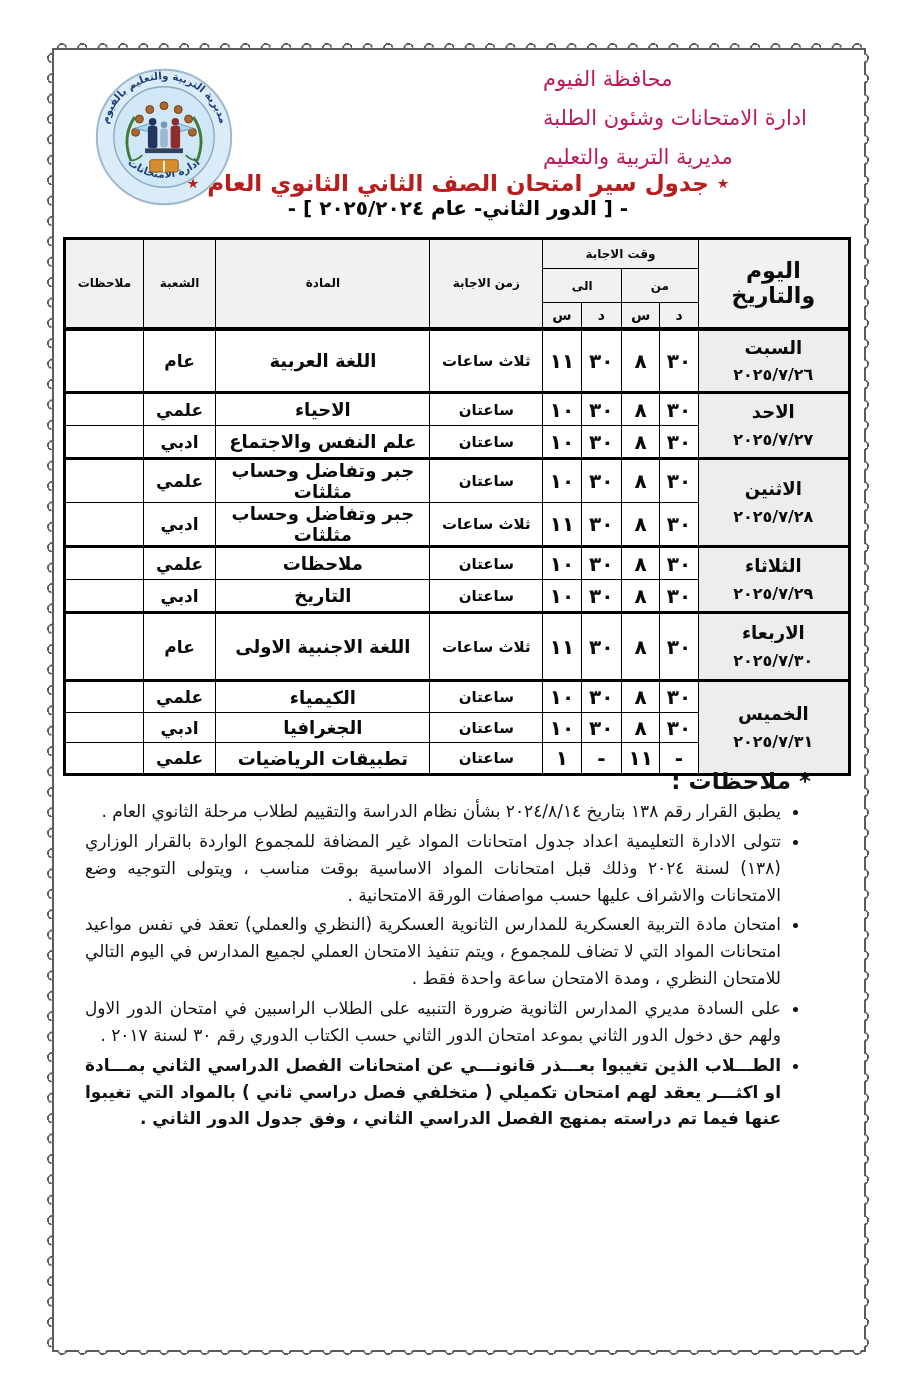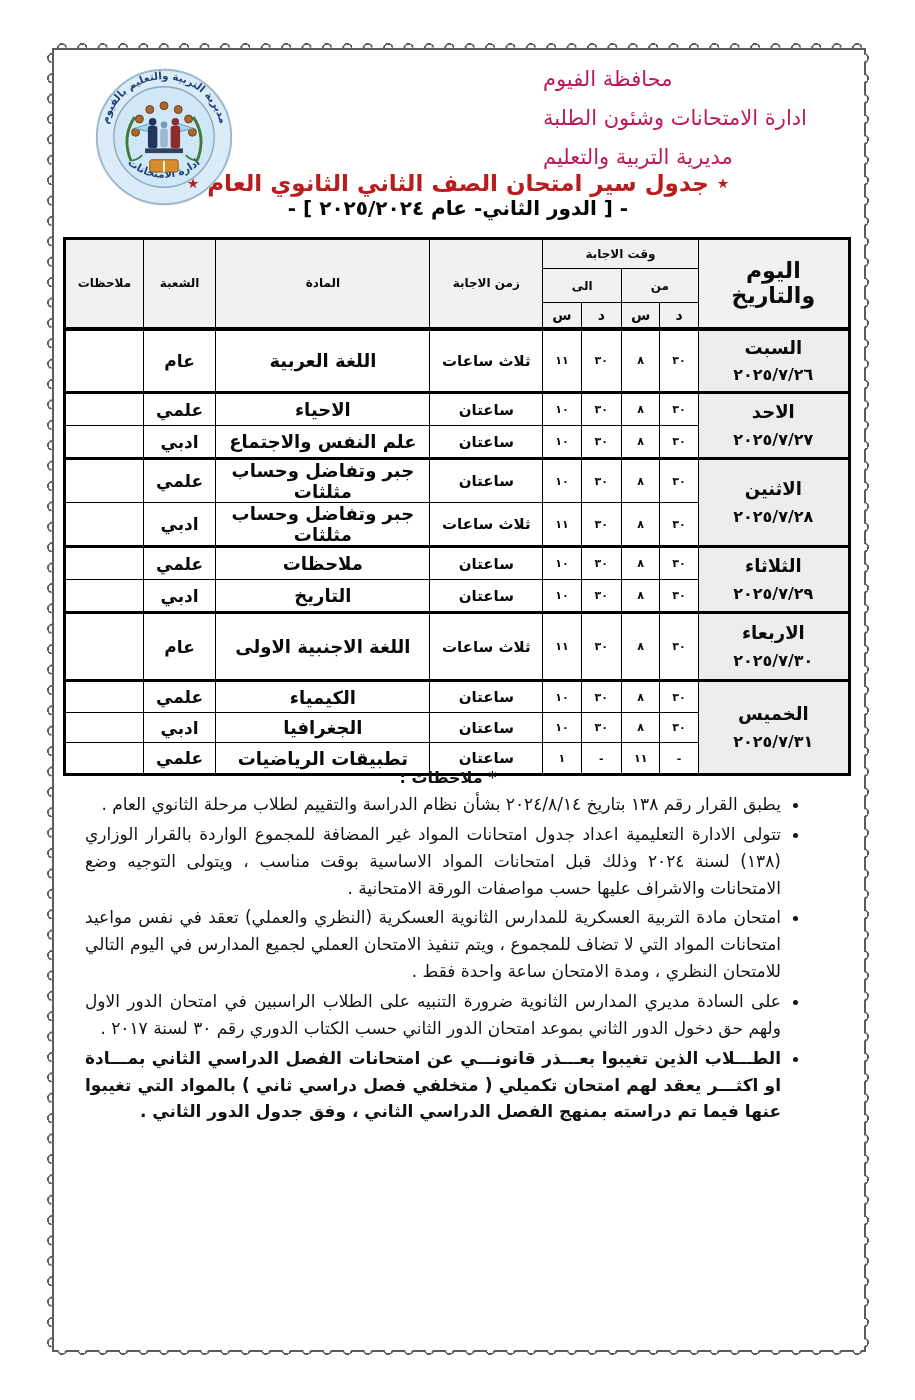--- a/index.html
+++ b/index.html
@@ -38,31 +38,31 @@
       border-collapse:collapse;border:3px solid #000;table-layout:fixed;
       font-weight:bold;color:#0a0a0a;}
   .sched th,.sched td{border:1.5px solid #000;text-align:center;vertical-align:middle;
       padding:0 2px;overflow:hidden;}
   .sched thead th{background:#f1f1f1;font-size:12px;}
   .sched thead{border-bottom:4px solid #000;}
   .sched .hm{font-size:14px;}
   .sched tr.group-start td{border-top:3.5px solid #000;}
   .sched td.day{background:#ededed;font-size:18px;line-height:1.6;}
   .sched td.day .date{font-size:16px;}
-  .sched td.num{font-size:11px;}
+  .sched td.num{font-size:20px;}
   .sched td.subject{font-size:18px;}
   .sched td.branch{font-size:17px;}
   .sched td.duration{font-size:15px;}
   col.c-day{width:150px;} col.c-n{width:38px;} col.c-n2{width:40px;}
   col.c-dur{width:112px;} col.c-subj{width:212px;} col.c-br{width:72px;} col.c-rem{width:78px;}
 
   
   .notes{position:absolute;right:104px;top:768px;width:726px;direction:rtl;
          font-size:17px;color:#121212;}
-  .notes .heading{font-weight:bold;font-size:16px;text-align:center;}
+  .notes .heading{font-weight:bold;font-size:23px;}
   .notes ul{margin:4px 0 0;padding:0 30px 0 0;}
   .notes li{margin-bottom:3px;line-height:1.58;text-align:justify;}
   .notes li.bold{font-weight:bold;}
 </style>
 </head>
 <body>
 
 <div class="page">
 
   <div class="frame-line"></div>

